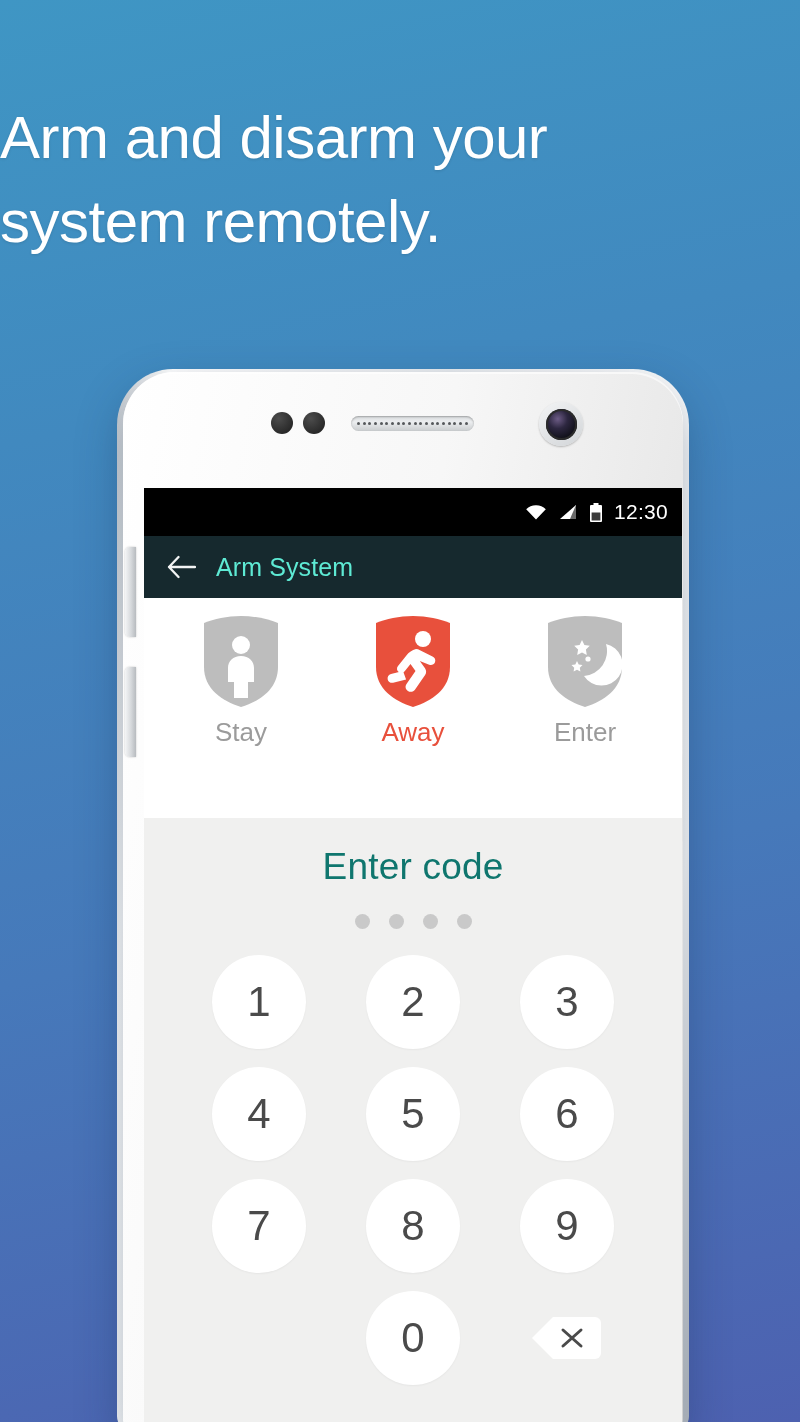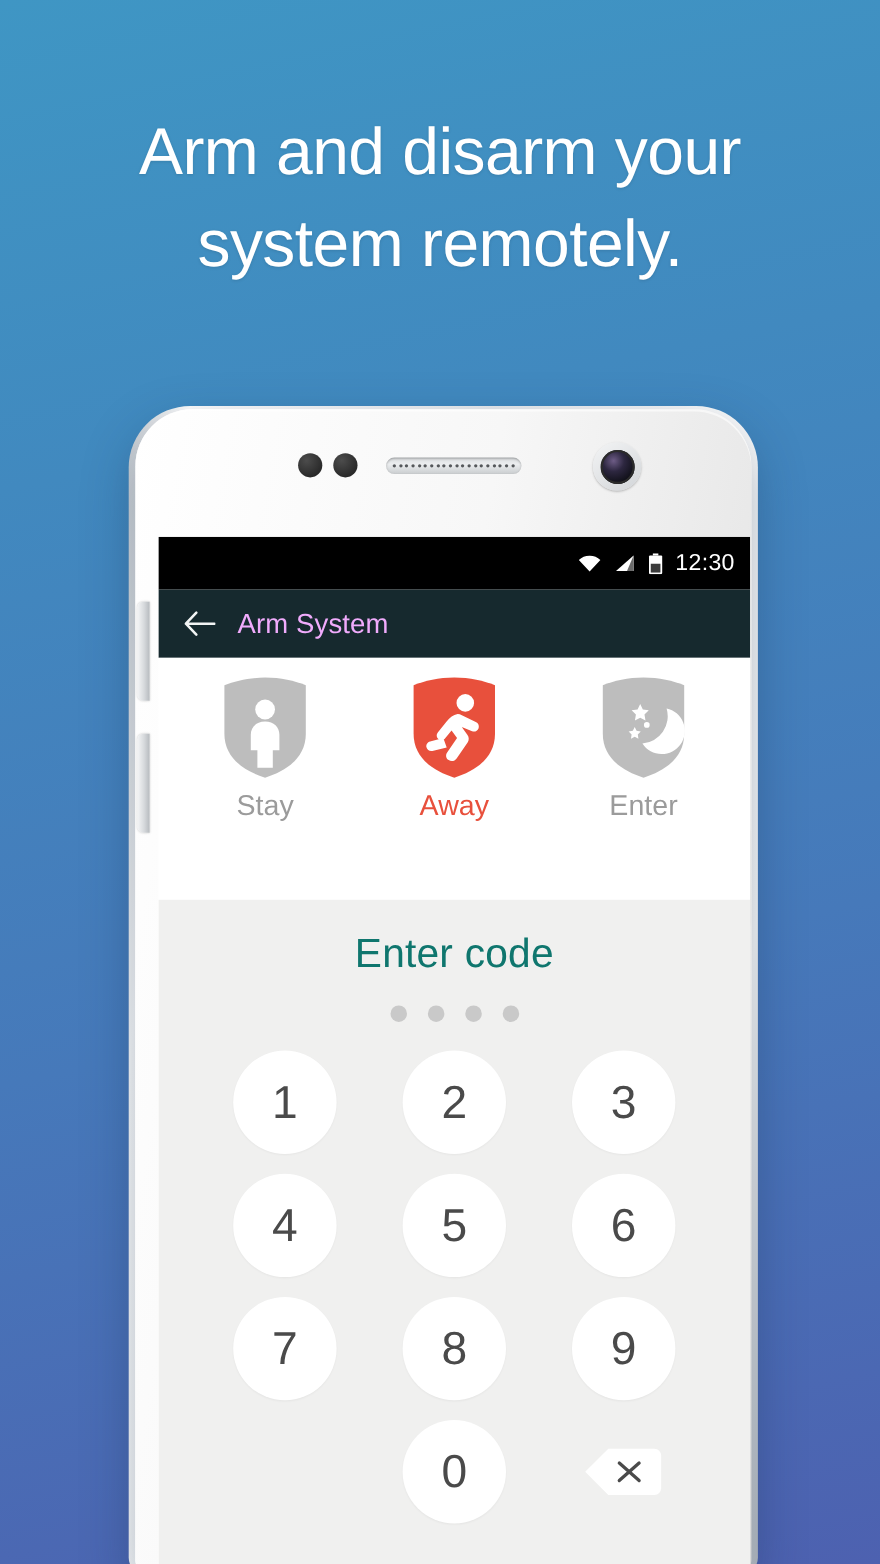--- a/index.html
+++ b/index.html
@@ -6,21 +6,21 @@
   html, body { width:800px; height:1422px; overflow:hidden; }
   body {
     font-family: "Liberation Sans", sans-serif;
     background: linear-gradient(168deg, #3f96c4 0%, #4189bf 28%, #4679ba 62%, #4d61b0 100%);
     position:relative;
   }
 
   
   .headline {
     position:absolute; top:96px; left:0; width:800px;
-    text-align:center; color:#ffffff;
+    text-align:left; color:#ffffff;
     font-size:60px; line-height:84px; font-weight:400;
     letter-spacing:-0.5px;
     text-shadow:0 1px 3px rgba(0,0,0,.12);
   }
   .headline span { display:block; }
 
   
   .phone {
     position:absolute; left:113px; top:372px;
     width:580px; height:1060px;
@@ -89,21 +89,21 @@
   .ic-wifi { width:22px; height:16px; position:relative; }
   .ic-wifi svg, .ic-sig svg, .ic-bat svg { display:block; }
   .ic-sig { width:20px; height:16px; }
   .ic-bat { width:14px; height:19px; }
 
   .appbar {
     height:62px; background:#16292e;
     display:flex; align-items:center; padding-left:22px; gap:20px;
   }
   .back-arrow { width:30px; height:26px; flex:none; }
-  .appbar-title { color:#f0abfc; font-size:25px; font-weight:400; letter-spacing:.1px; }
+  .appbar-title { color:#5eead4; font-size:25px; font-weight:400; letter-spacing:.1px; }
 
   
   .modes {
     background:#ffffff; height:220px;
     display:flex; align-items:flex-start; justify-content:center;
     padding-top:16px; gap:54px;
   }
   .mode { width:118px; text-align:center; }
   .mode .shield { width:82px; height:95px; margin:0 auto 8px; }
   .mode .label { font-size:26px; color:#9b9b9b; font-weight:400; }

